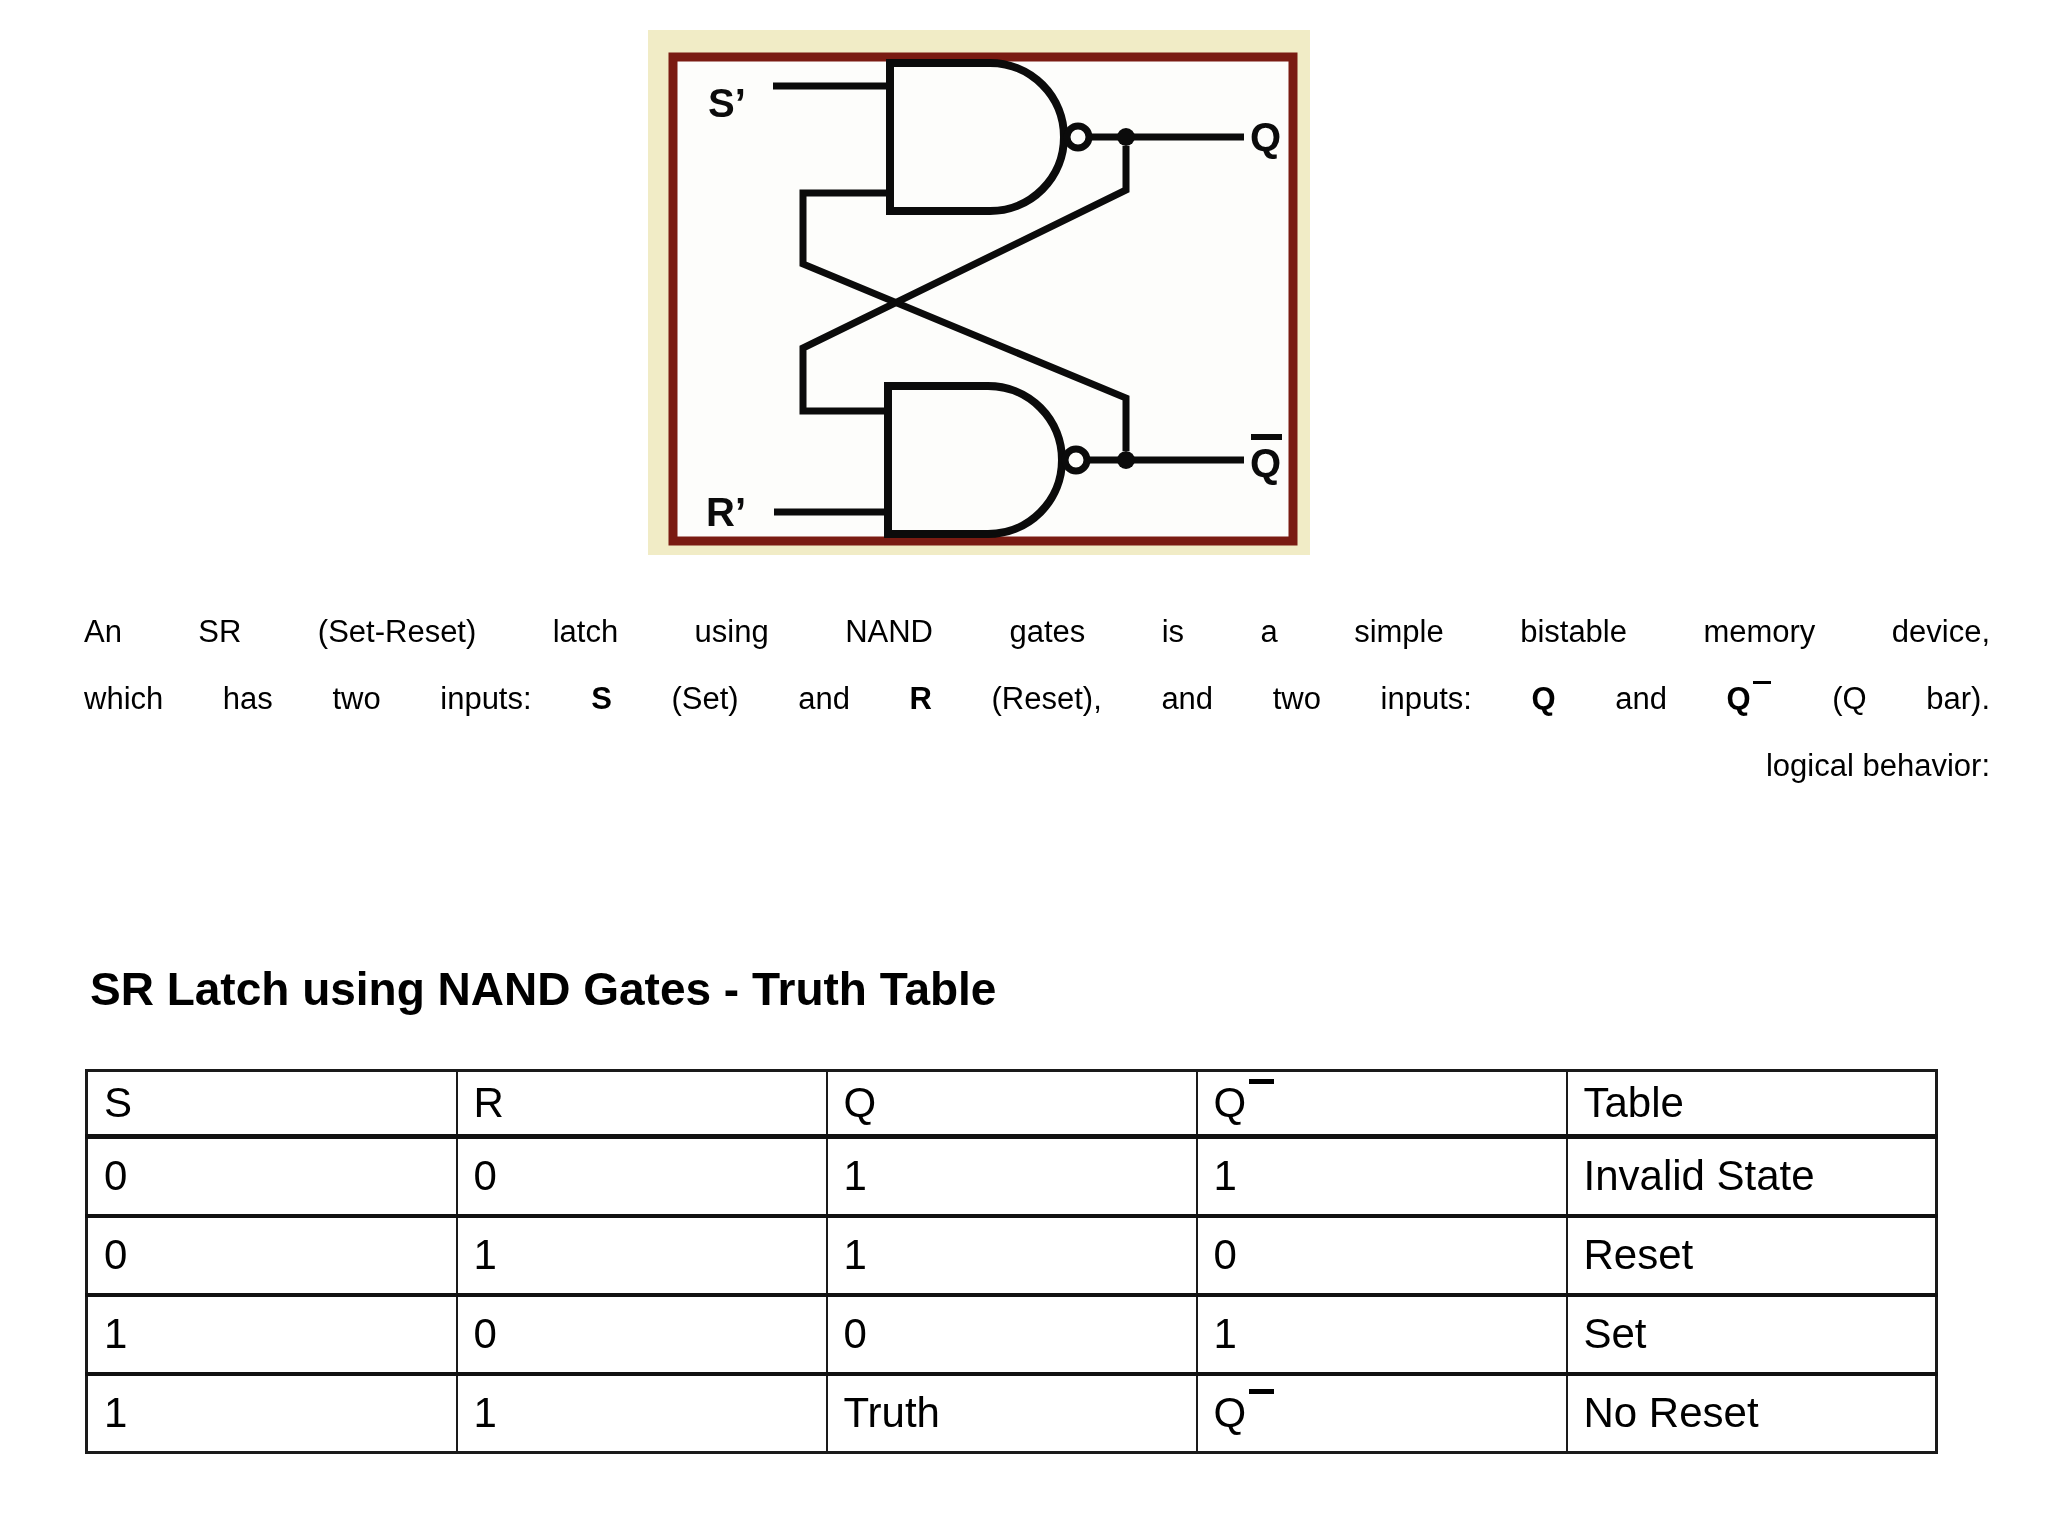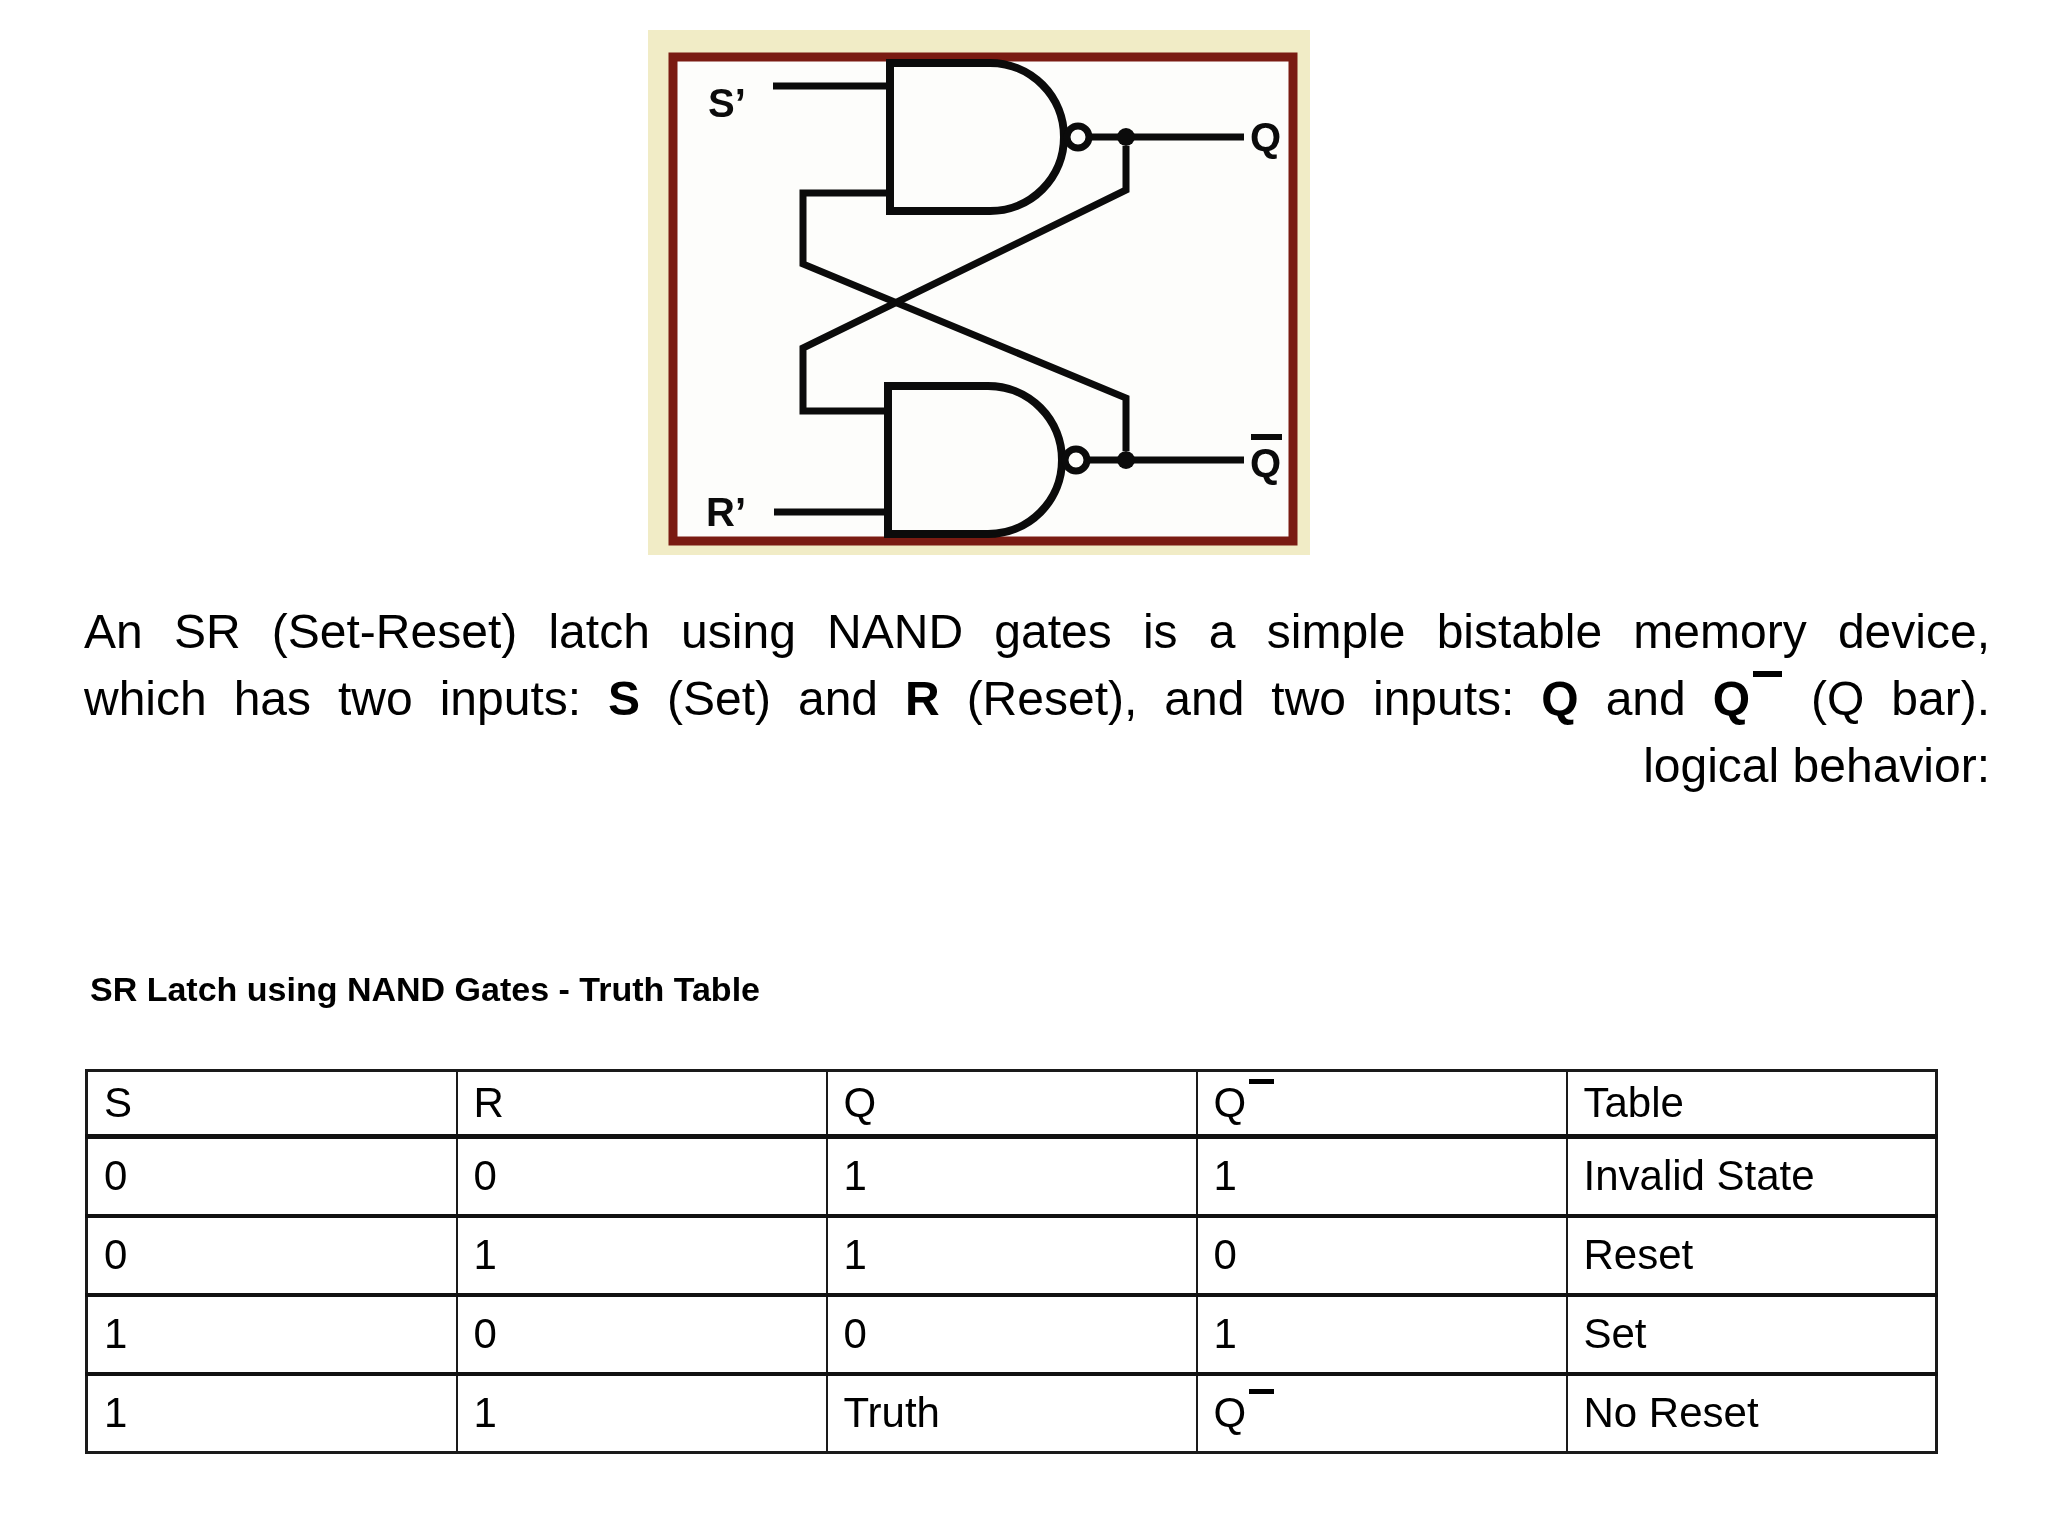--- a/index.html
+++ b/index.html
@@ -17,34 +17,34 @@
   .wires path{stroke:var(--line,#0b0b0b);stroke-width:7;fill:none;}
   .gate{stroke:var(--line,#0b0b0b);stroke-width:8;fill:var(--interior,#fdfdfb);}
   .bubble{stroke:var(--line,#0b0b0b);stroke-width:7;fill:var(--interior,#fdfdfb);}
   .dot{fill:var(--line,#0b0b0b);stroke:none;}
   .labels text{font-family:"Liberation Sans",sans-serif;font-size:40px;font-weight:bold;fill:var(--line,#0b0b0b);}
   .qbar-line{stroke:var(--line,#0b0b0b);stroke-width:6;}
 
   
   .paragraph{
     position:absolute;left:84px;top:598px;width:1906px;
-    font-size:48px;line-height:67px;
+    font-size:31px;line-height:67px;
   }
   .para-line{width:100%;text-align:right;}
   .para-line.just{text-align:justify;text-align-last:justify;}
   .b{font-weight:bold;}
   .macron{
     display:inline-block;width:0.60em;height:0.115em;background:#000;
     vertical-align:0.80em;margin:0 0.05em 0 0.06em;
   }
 
   
   .section-heading{
     position:absolute;left:90px;top:957px;
-    font-size:34px;line-height:65px;font-weight:bold;
+    font-size:46px;line-height:65px;font-weight:bold;
   }
 
   
   .truth-table{
     position:absolute;left:85px;top:1069px;width:1853px;
     border-collapse:collapse;table-layout:fixed;
     font-size:42px;
     border:3px solid #1a1a1a;
   }
   .truth-table col{width:20%;}

